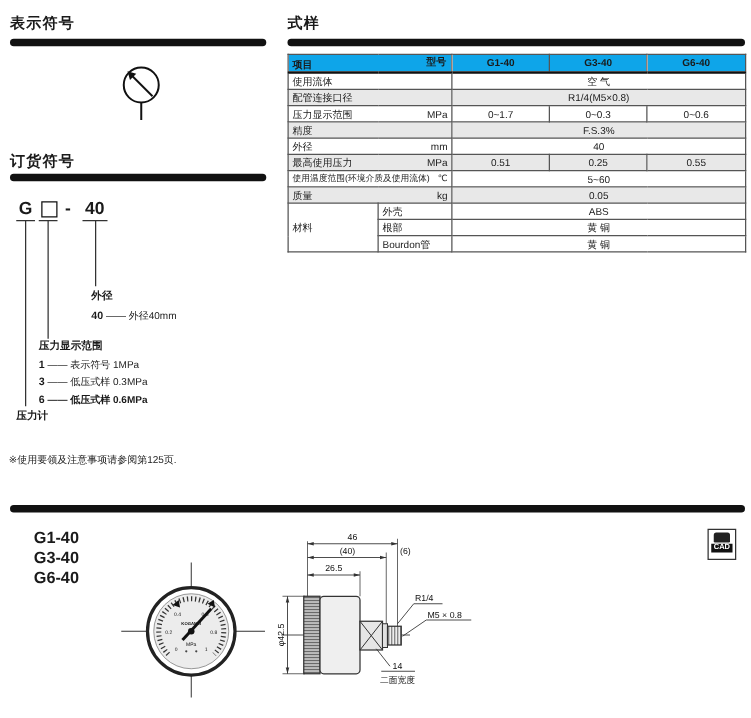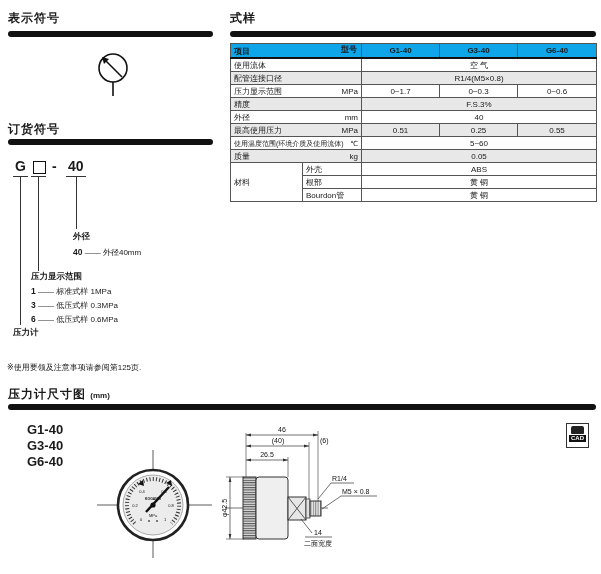--- a/index.html
+++ b/index.html
@@ -76,28 +76,28 @@
   <div class="abs small" style="left:73px;top:247px;">
     <b>40</b>
     <span>——</span>
     <span>外径40mm</span>
   </div>
 
   <div class="abs small lbl-b" style="left:31px;top:271px;">压力显示范围</div>
   <div class="abs small" style="left:31px;top:286px;">
     <b>1</b>
     <span>——</span>
-    <span>标准式样 1MPa</span>
+    <span>表示符号 1MPa</span>
   </div>
   <div class="abs small" style="left:31px;top:300px;text-align:center;">
     <b>3</b>
     <span>——</span>
     <span>低压式样 0.3MPa</span>
   </div>
-  <div class="abs small" style="left:31px;top:314px;">
+  <div class="abs small" style="left:31px;top:314px;font-weight:bold;">
     <b>6</b>
     <span>——</span>
     <span>低压式样 0.6MPa</span>
   </div>
 
   <div class="abs small lbl-b" style="left:13px;top:327px;text-align:center;">压力计</div>
 
   <div class="abs small" style="left:7px;top:363px;">※使用要领及注意事项请参阅第125页.</div>
 
   <div class="abs sec-title" style="left:230px;top:10px;text-align:right;">式样</div>
@@ -181,24 +181,20 @@
       <td>根部</td>
       <td colspan="3" class="c">黄 铜</td>
     </tr>
     <tr>
       <td>Bourdon管</td>
       <td colspan="3" class="c">黄 铜</td>
     </tr>
   </tbody>
     </table>
 
-  <div class="abs sec-title" style="left:8px;top:386px;">
-    <span>压力计尺寸图</span>
-    <span class="unit">(mm)</span>
-  </div>
   <div class="bar" style="left:8px;top:404px;width:588px;"></div>
 
   <div class="abs models" style="left:27px;top:422px;">
     <div>G1-40</div>
     <div>G3-40</div>
     <div>G6-40</div>
   </div>
 
   <svg class="abs" style="left:80px;top:415px;" width="400" height="157" viewBox="0 0 400 157">
     <defs>

